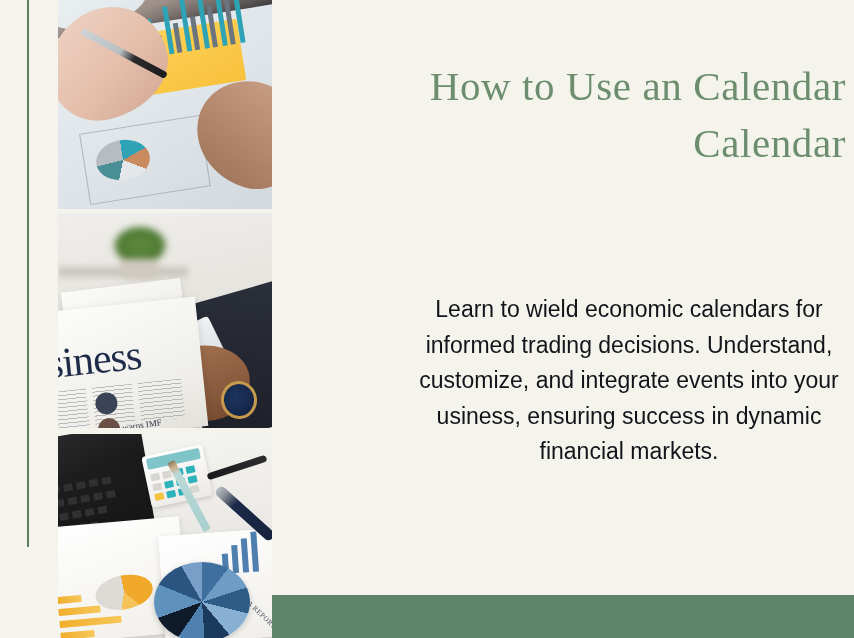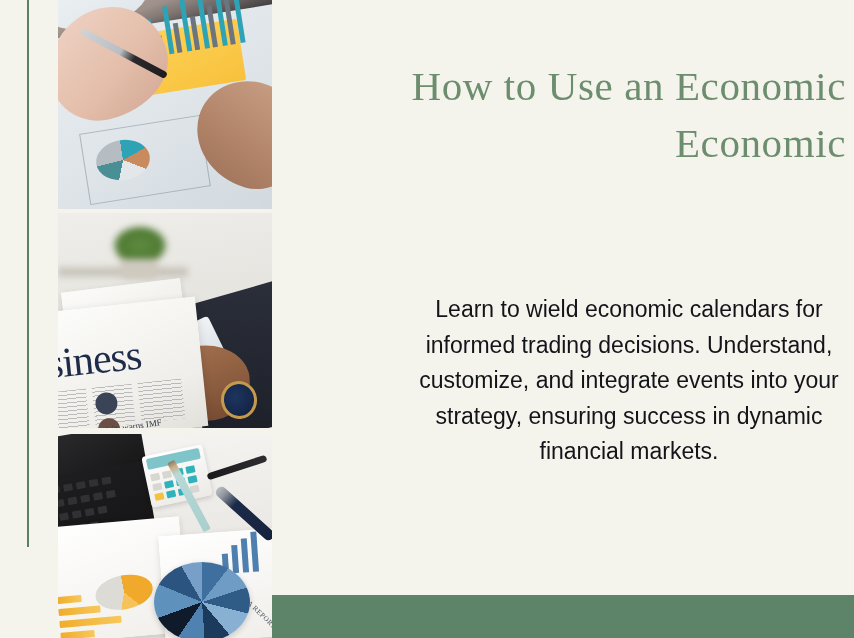--- a/index.html
+++ b/index.html
@@ -568,19 +568,19 @@
         <div class="p3-pen-black"></div>
         <div class="p3-pencil"></div>
         <div class="p3-pen-blue"></div>
         <div class="p3-bluepie"></div>
       </div>
     </div>
 
   </div>
 
   <div class="content">
-    <h1 class="headline">How to Use an Economic Economic</h1>
-    <p class="subcopy">Learn to wield economic calendars for informed trading decisions. Understand, customize, and integrate events into your strategy, ensuring success in dynamic financial markets.</p>
+    <h1 class="headline">How to Use an Calendar Calendar</h1>
+    <p class="subcopy">Learn to wield economic calendars for informed trading decisions. Understand, customize, and integrate events into your usiness, ensuring success in dynamic financial markets.</p>
   </div>
 
   <div class="bottom-band"></div>
 
 </div>
 
 </body></html>

